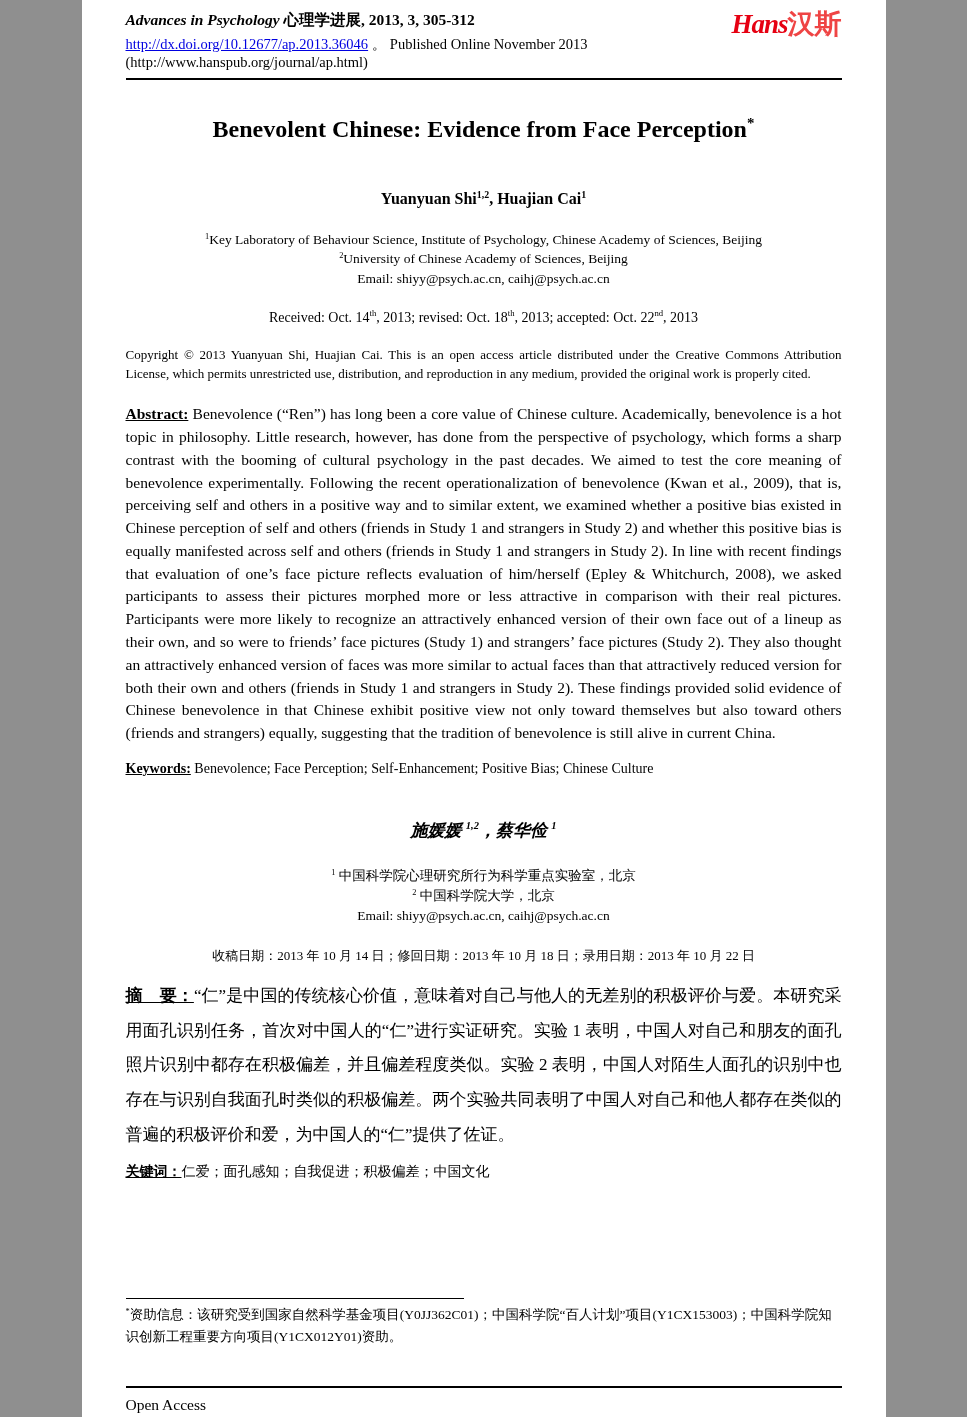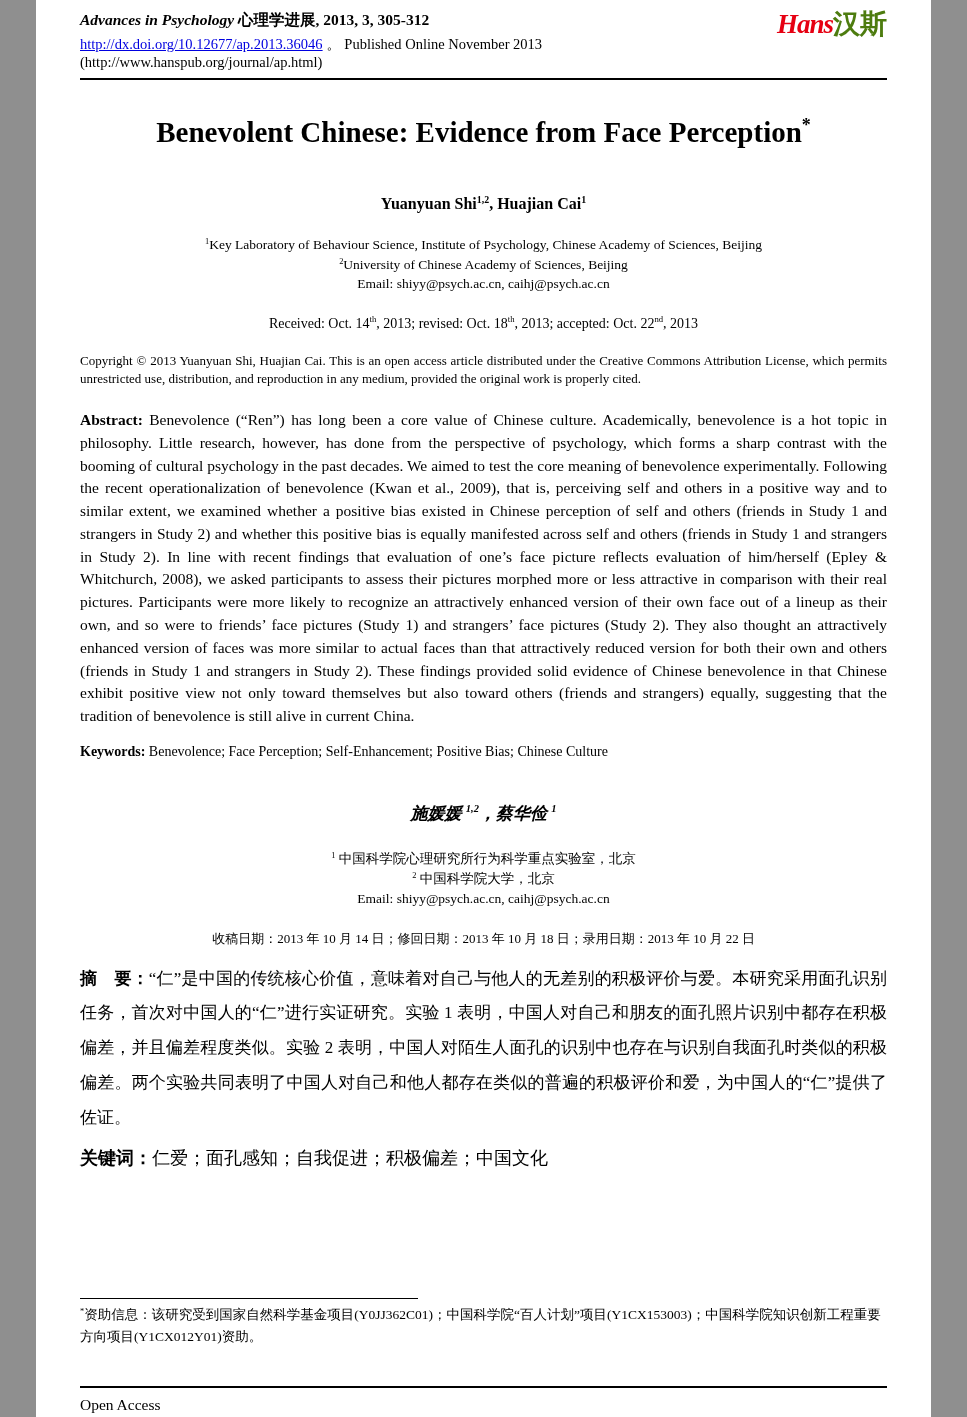--- a/index.html
+++ b/index.html
@@ -3,55 +3,55 @@
 <meta charset="utf-8">
 <style>
   * { box-sizing: border-box; }
   html, body { margin: 0; padding: 0; }
   body { background: #8f8f8f; font-family: "Liberation Serif", "DejaVu Serif", serif; }
   h1, h2, p, div { margin: 0; }
   sup { font-size: 62%; line-height: 0; }
 
   .page {
     position: relative;
-    width: 895px;
+    width: 804px;
     height: 1417px;
     margin: 0 auto;
     background: #ffffff;
     color: #000000;
     padding: 10px 44px 0 44px;
     overflow: hidden;
   }
 
   .header { display: flex; justify-content: space-between; align-items: flex-start; }
   .journal-line { font-size: 15.5px; font-weight: bold; }
   .journal-name { font-style: italic; }
   .doi-line { font-size: 14.5px; margin-top: 4px; }
   .doi-link { color: #0000e0; text-decoration: underline; cursor: pointer; }
   .logo { font-size: 27px; font-weight: bold; white-space: nowrap; line-height: 1.05; }
   .logo-latin { color: #e60012; font-style: italic; letter-spacing: -1px; }
-  .logo-cn { color: #4d7c0f; }
+  .logo-cn { color: #ef4444; }
   .header-rule { border-bottom: 2px solid #000; margin-top: 7px; }
 
-  .title { text-align: center; font-weight: bold; font-size: 29px; margin-top: 36px; line-height: 1.15; }
+  .title { text-align: center; font-weight: bold; font-size: 24px; margin-top: 36px; line-height: 1.15; }
   .authors { text-align: center; font-weight: bold; font-size: 16px; margin-top: 46px; }
   .affils { text-align: center; font-size: 13.5px; margin-top: 22px; line-height: 1.45; }
   .received { text-align: center; font-size: 14px; margin-top: 22px; }
   .copyright { font-size: 13px; margin-top: 20px; text-align: justify; line-height: 1.42; }
   .abstract { font-size: 15.5px; margin-top: 20px; text-align: justify; line-height: 1.47; }
   .keywords { font-size: 14px; margin-top: 16px; }
 
   .cn-title { text-align: center; font-weight: bold; font-size: 34px; margin-top: 46px; line-height: 1.2; }
   .cn-authors { text-align: center; font-weight: bold; font-style: italic; font-size: 17px; margin-top: 42px; }
   .cn-affils { text-align: center; font-size: 13.5px; margin-top: 24px; line-height: 1.5; }
   .cn-received { text-align: center; font-size: 13px; margin-top: 20px; }
   .cn-abstract { font-size: 17px; margin-top: 14px; text-align: justify; line-height: 2.05; }
-  .cn-keywords { font-size: 18px; margin-top: 10px; }
+  .cn-keywords { font-size: 14px; margin-top: 10px; }
 
-  .bold { font-weight: bold; }
+  .bold { font-weight: bold; text-decoration: underline; }
 
   .footnote { position: absolute; left: 44px; right: 44px; top: 1298px; font-size: 13.5px; line-height: 1.65; }
   .footnote-rule { width: 338px; border-top: 1.5px solid #000; margin-bottom: 5px; }
 
   .footer { position: absolute; left: 44px; right: 44px; top: 1386px; }
   .footer-rule { border-top: 2px solid #000; }
   .footer-row { display: flex; justify-content: flex-end; font-size: 15.5px; margin-top: 8px; flex-direction: column; }
 </style>
 </head>
 <body>

